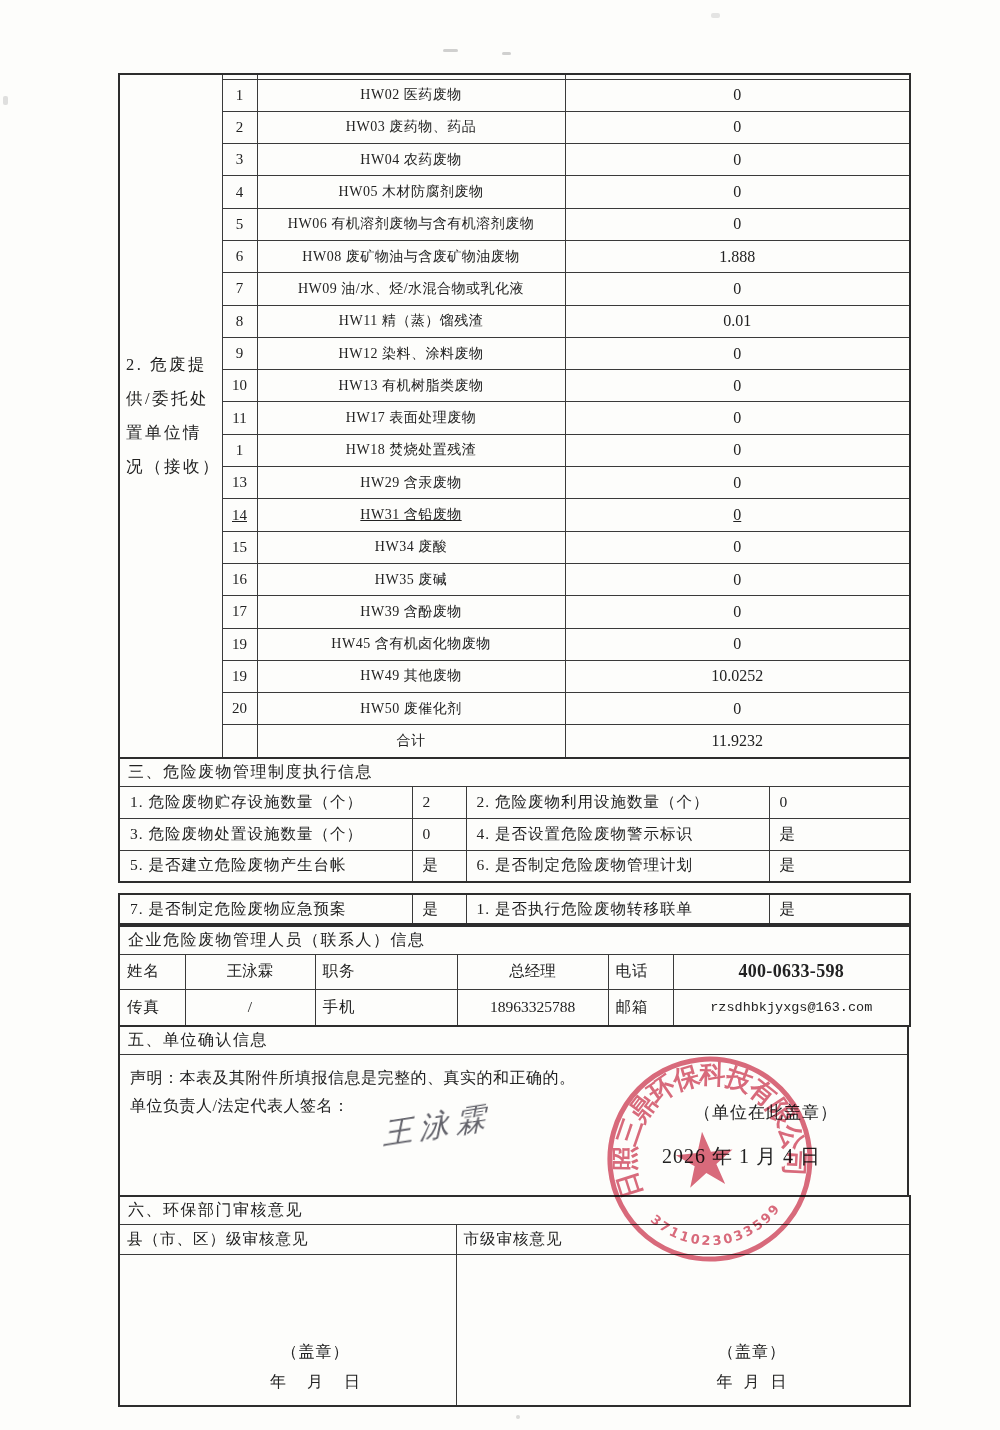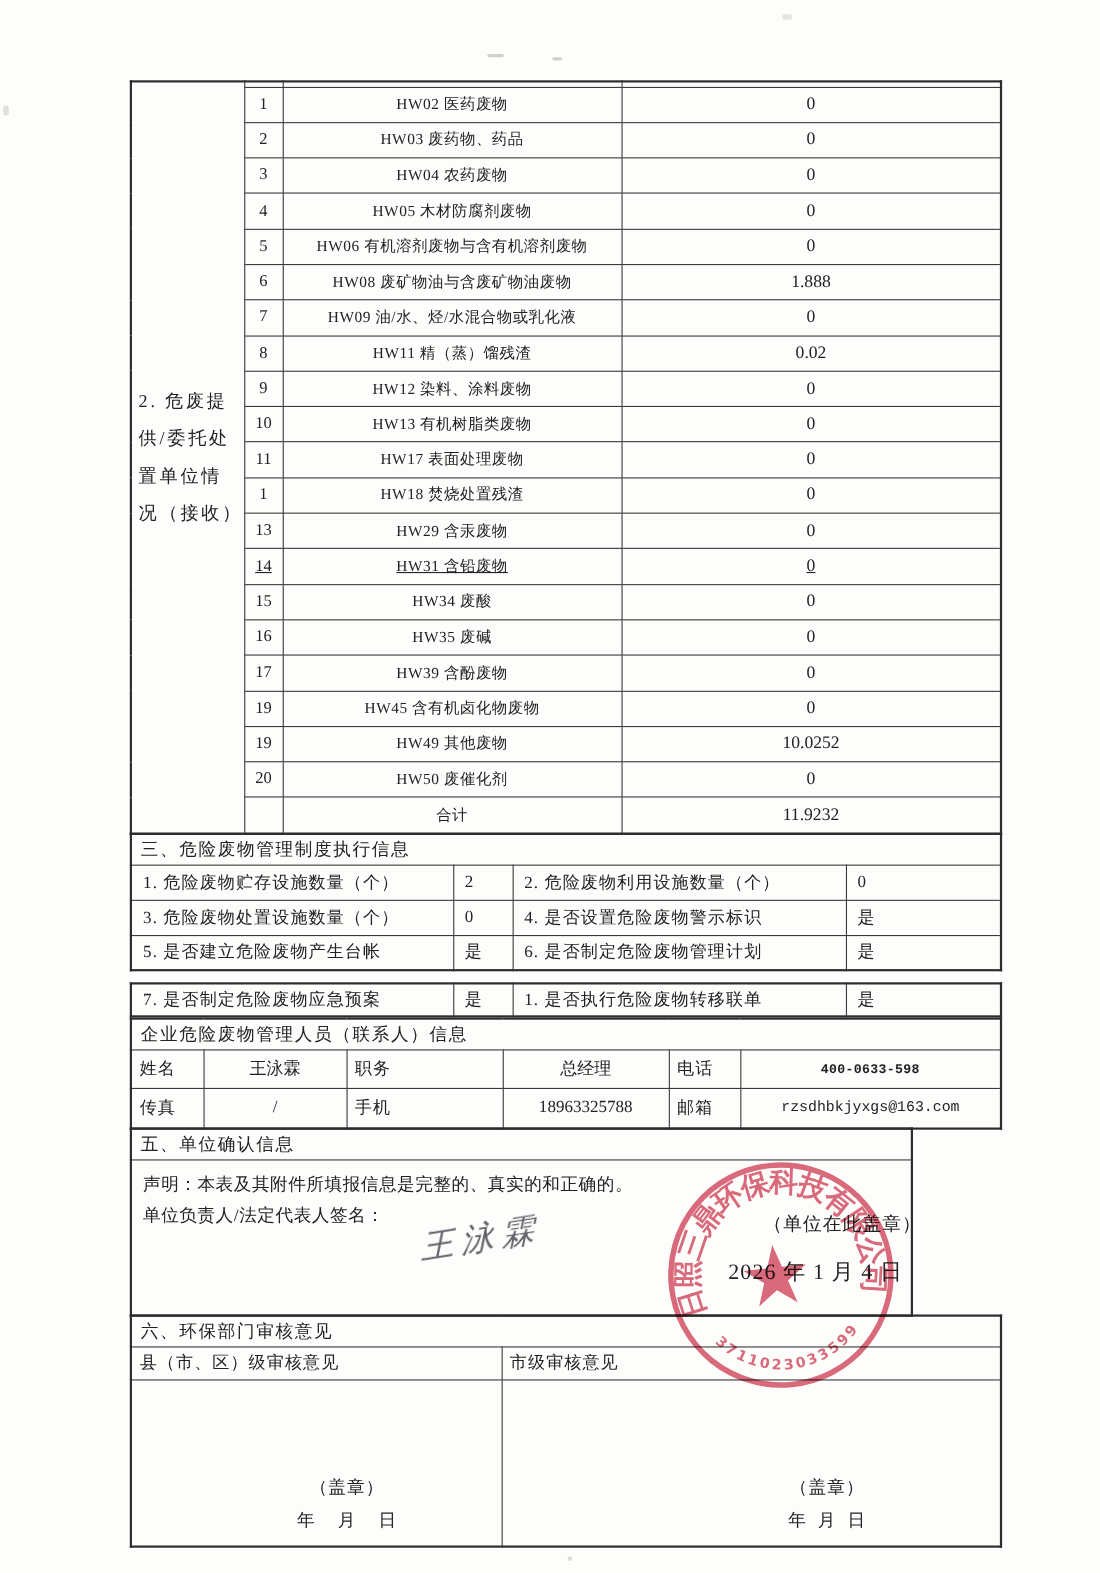--- a/index.html
+++ b/index.html
@@ -14,21 +14,21 @@
   .nm{text-align:center;font-size:14px;letter-spacing:.5px;}
   .vl{text-align:center;font-size:16px;}
   
   .ttl{font-size:16px;text-align:left;padding-left:8px;letter-spacing:1.5px;}
   
   .lbl{text-align:left;padding-left:10px;font-size:15.5px;letter-spacing:1px;}
   .val{text-align:left;padding-left:10px;font-size:15.5px;}
   
   .clbl{text-align:left;padding-left:7px;font-size:15.5px;letter-spacing:1px;}
   .cval{text-align:center;font-size:15.5px;}
-  .phone{font-family:Liberation Mono, monospace;font-weight:bold;font-size:12px;letter-spacing:.3px;}
+  .phone{font-family:Liberation Serif, serif;font-weight:bold;font-size:18px;letter-spacing:.3px;}
   .email{font-family:"Liberation Mono",monospace;font-size:13.5px;}
   
   .decl-cell{vertical-align:top;text-align:left;padding:9px 10px;font-size:16px;line-height:1.75;letter-spacing:.5px;}
   
   .box{vertical-align:bottom;}
   .box-inner{margin-left:auto;margin-right:55px;width:170px;text-align:center;
              padding-bottom:12px;font-size:16px;letter-spacing:1px;}
   .datep{white-space:pre;margin-top:9px;}
   
   .overlay{position:absolute;z-index:2;}
@@ -102,21 +102,21 @@
           <td class="vl">1.888</td>
         </tr>
         <tr style="height: 32.3px;">
           <td class="num">7</td>
           <td class="nm">HW09 油/水、烃/水混合物或乳化液</td>
           <td class="vl">0</td>
         </tr>
         <tr style="height: 32.3px;">
           <td class="num">8</td>
           <td class="nm">HW11 精（蒸）馏残渣</td>
-          <td class="vl">0.02</td>
+          <td class="vl">0.01</td>
         </tr>
         <tr style="height: 32.3px;">
           <td class="num">9</td>
           <td class="nm">HW12 染料、涂料废物</td>
           <td class="vl">0</td>
         </tr>
         <tr style="height: 32.3px;">
           <td class="num">10</td>
           <td class="nm">HW13 有机树脂类废物</td>
           <td class="vl">0</td>
@@ -253,21 +253,21 @@
           <td class="clbl">传真</td>
           <td class="cval">/</td>
           <td class="clbl">手机</td>
           <td class="cval">18963325788</td>
           <td class="clbl">邮箱</td>
           <td class="cval email">rzsdhbkjyxgs@163.com</td>
         </tr>
     </tbody>
   </table>
 
-  <table style="left:118px;top:1025px;width:712px;height:170px;">
+  <table style="left:118px;top:1025px;width:791px;height:170px;">
     <tbody>
       <tr style="height:28px">
         <td class="ttl">五、单位确认信息</td>
       </tr>
       <tr style="height:142px">
         <td class="decl-cell">
           <div>声明：本表及其附件所填报信息是完整的、真实的和正确的。</div>
           <div>单位负责人/法定代表人签名：</div>
         </td>
       </tr>

